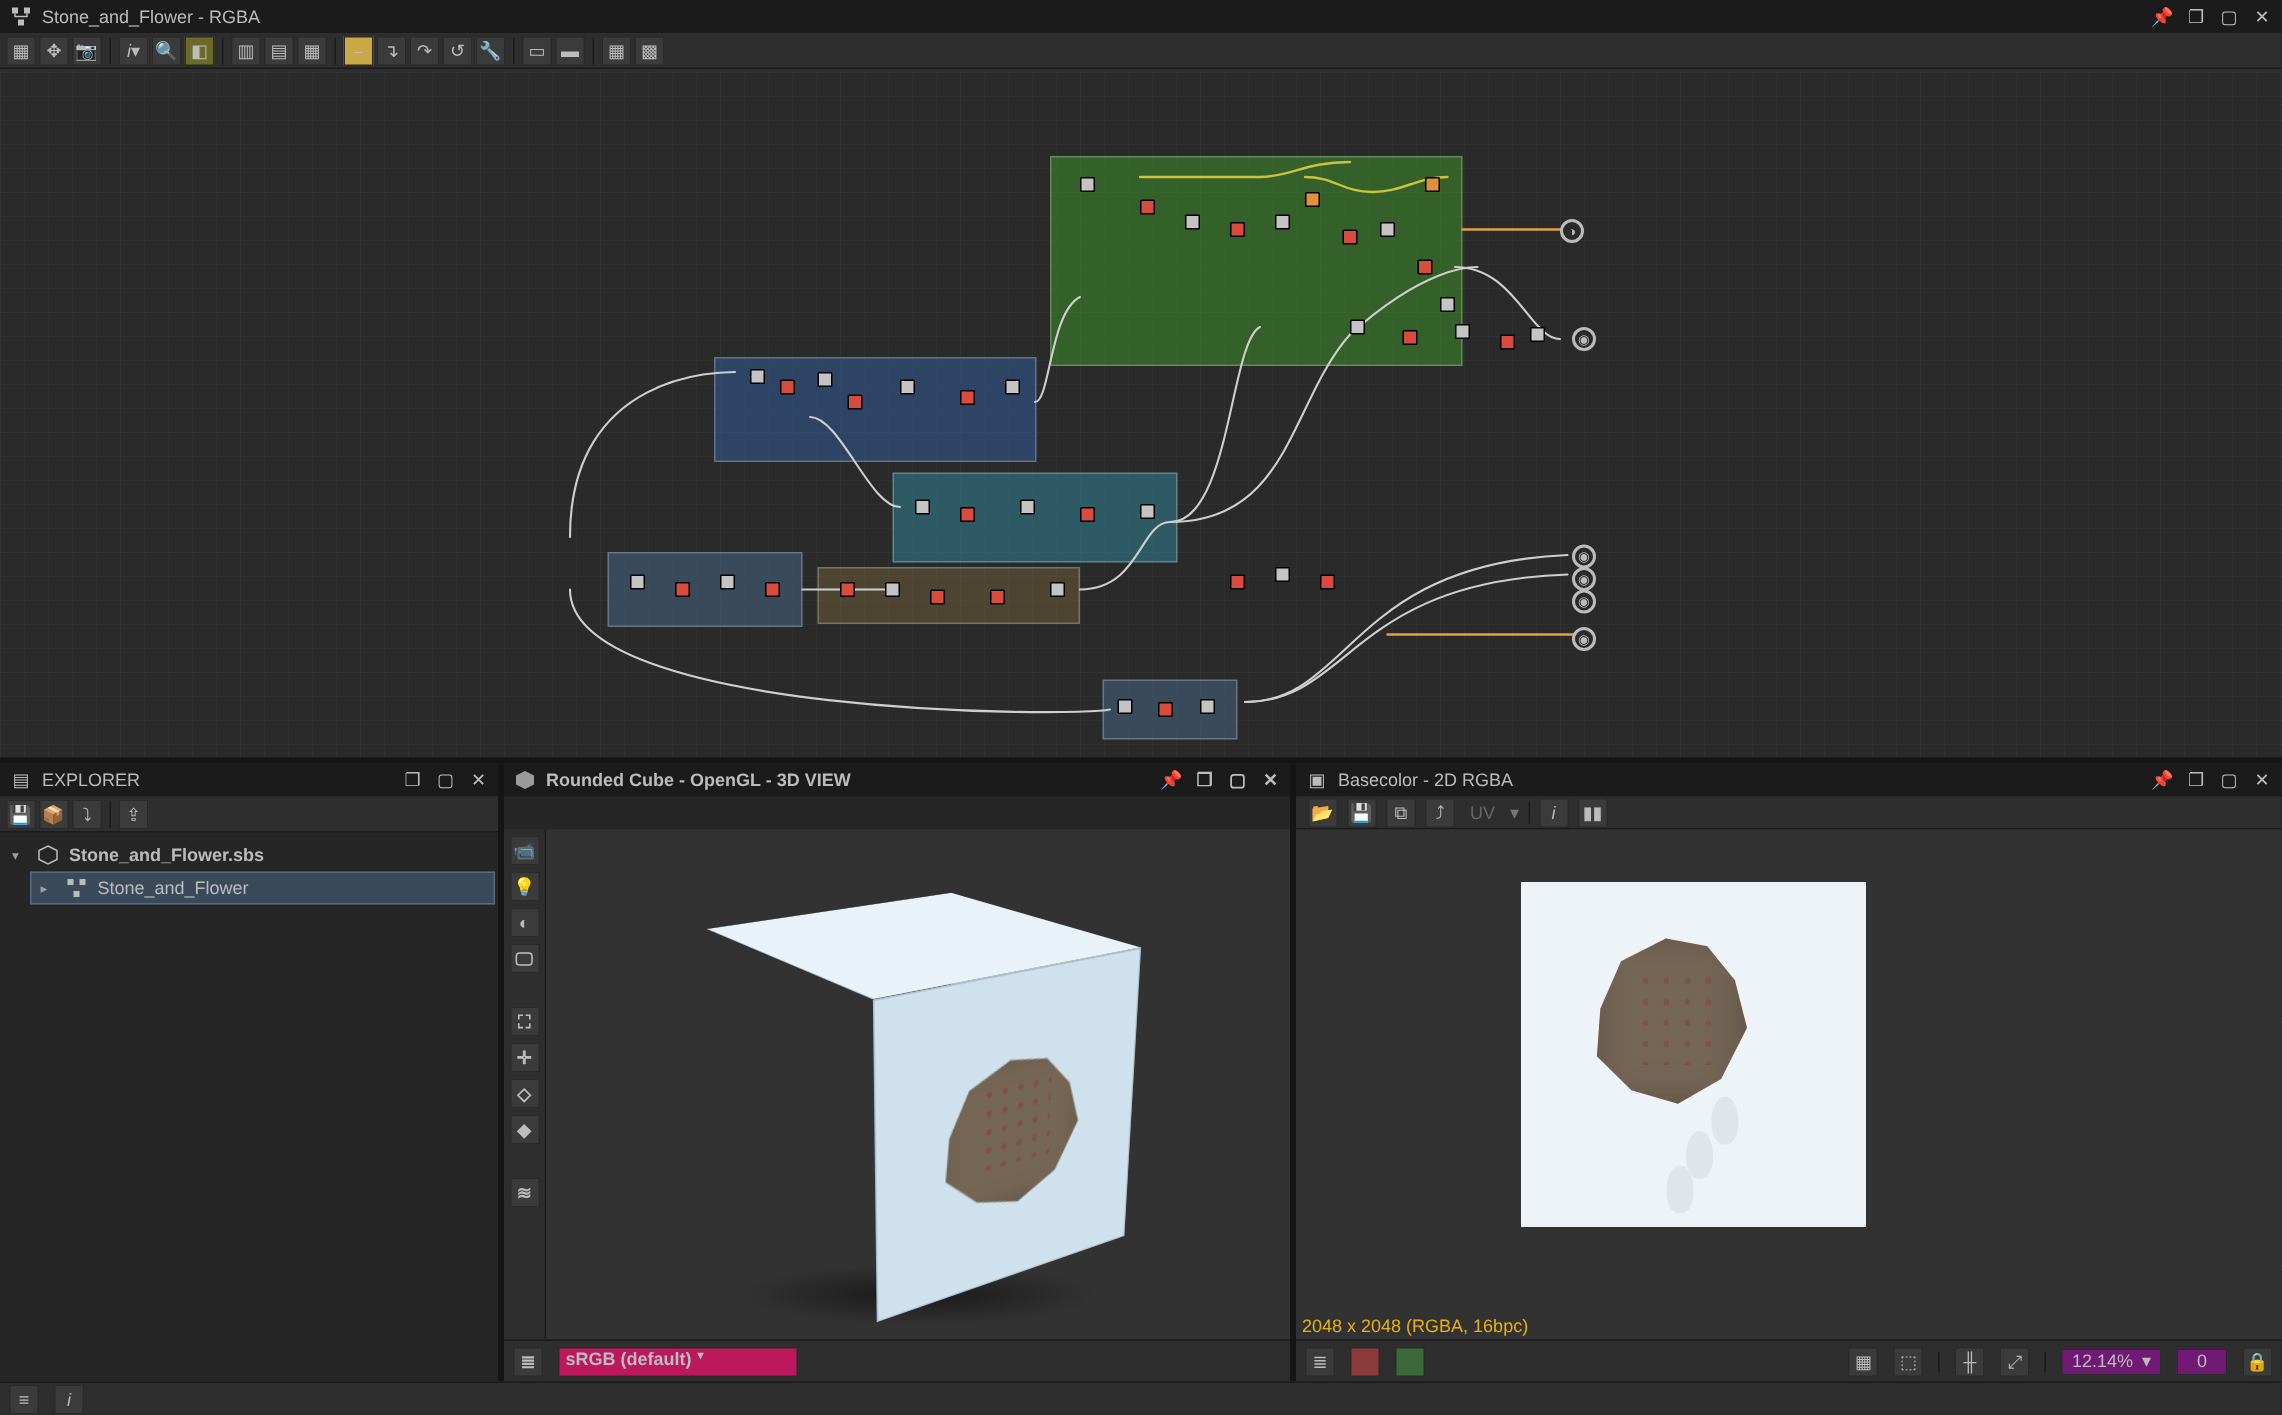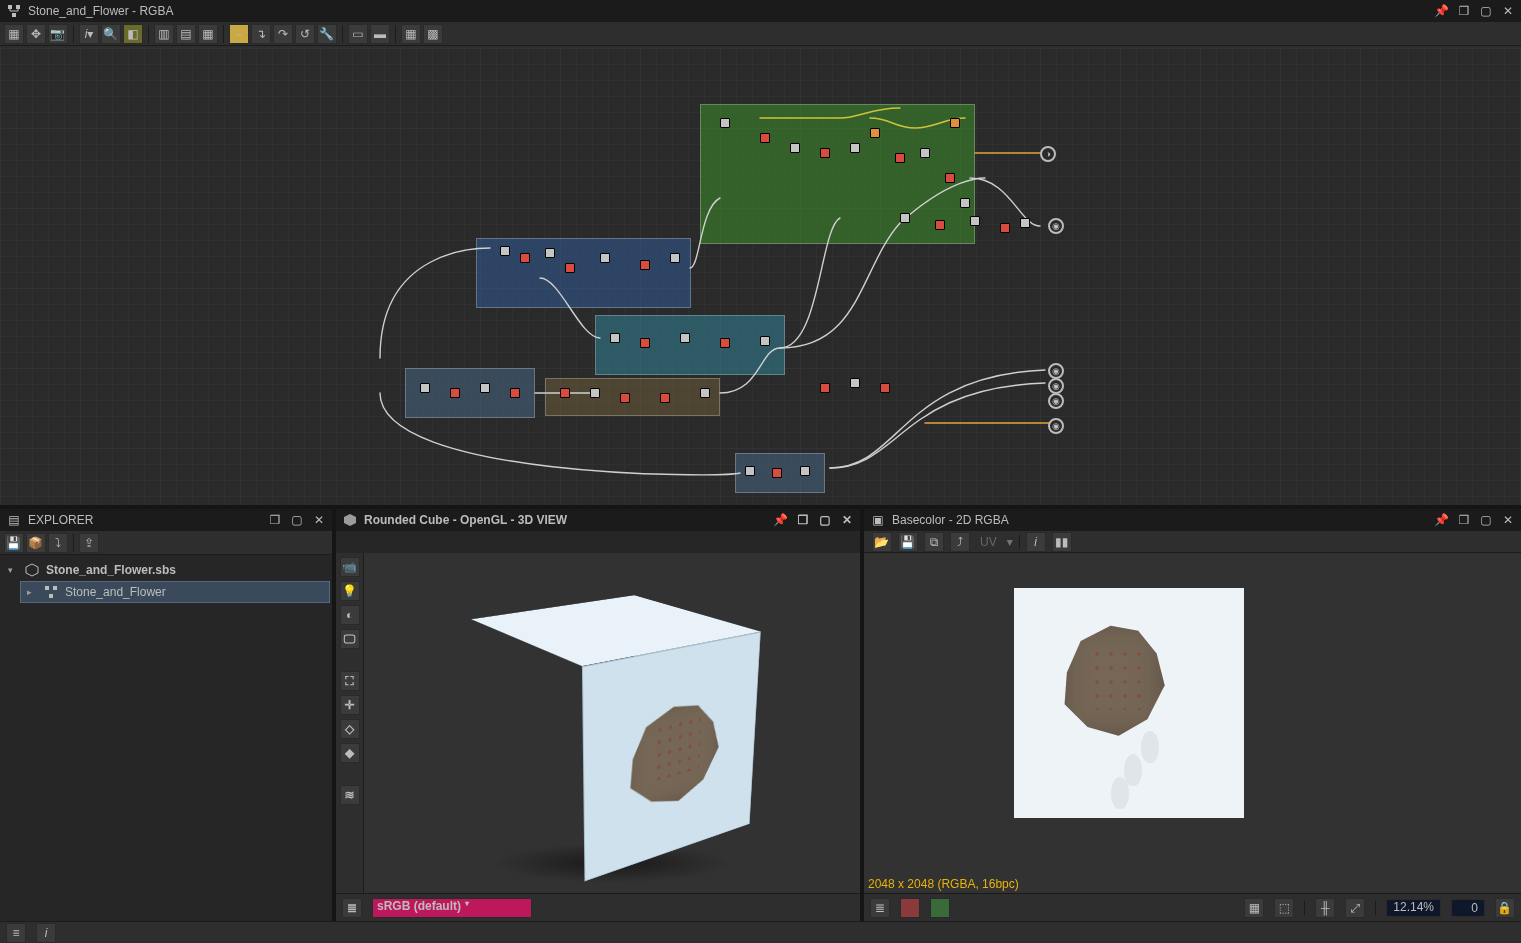--- a/index.html
+++ b/index.html
@@ -89,21 +89,21 @@
   clip-path: polygon(10% 45%, 22% 20%, 48% 8%, 72% 12%, 88% 30%, 95% 55%, 80% 82%, 55% 95%, 28% 88%, 8% 70%);
   box-shadow: inset 0 0 30px #4a4036; }
 .tex-canvas .rock::after { content:""; position:absolute; inset:25% 20% 25% 30%;
   background: radial-gradient(#8a3a30 2px, transparent 2px) 0 0/14px 14px; opacity:.45; }
 .footprint { position:absolute; width:18px; height:32px; background:#d4dde3; border-radius:50% 50% 45% 45%; opacity:.6;}
 
 
 .status { position:absolute; left:0; right:0; bottom:0; height:22px; background:#2e2e2e;
           display:flex; align-items:center; padding:0 6px; gap:10px; border-top:1px solid #1b1b1b;}
 .status .grow{flex:1}
-.pill { height:18px; padding:0 6px; background:#0f172a; border:1px solid #2a2a2a; display:flex;align-items:flex-end;gap:6px;flex-direction:column;}
+.pill { height:18px; padding:0 6px; background:#701a75; border:1px solid #2a2a2a; display:flex;align-items:flex-start;gap:6px;}
 .vbar { width:1px; height:14px; background:#1b1b1b; }
 
 .v-toolbar { position:absolute; left:0; top:22px; width:28px; bottom:28px; background:#2e2e2e;
              display:flex; flex-direction:column; align-items:center; padding-top:4px; gap:4px; border-right:1px solid #1b1b1b;}
 .v-toolbar .gap { height:14px; }
 
 .menu-strip { position:absolute; left:28px; right:0; top:22px; height:22px; background:#2e2e2e;
               display:flex; align-items:center; gap:18px; padding:0 12px; border-bottom:1px solid #1b1b1b;}
 .menu-strip span { cursor:pointer; }
 

